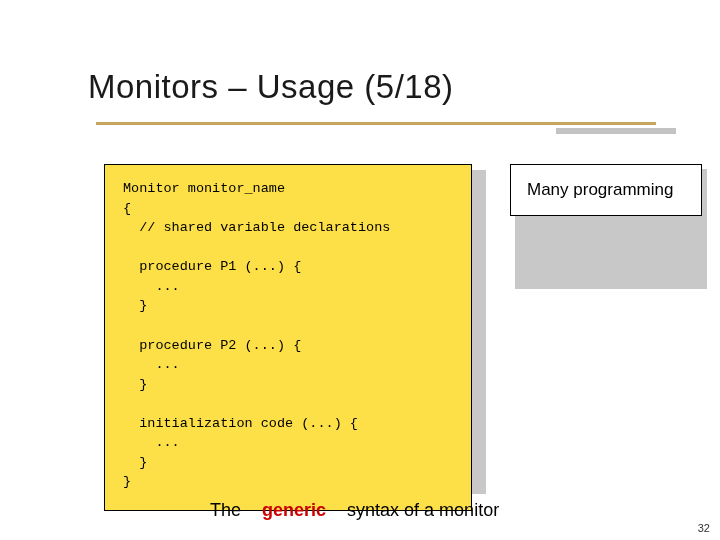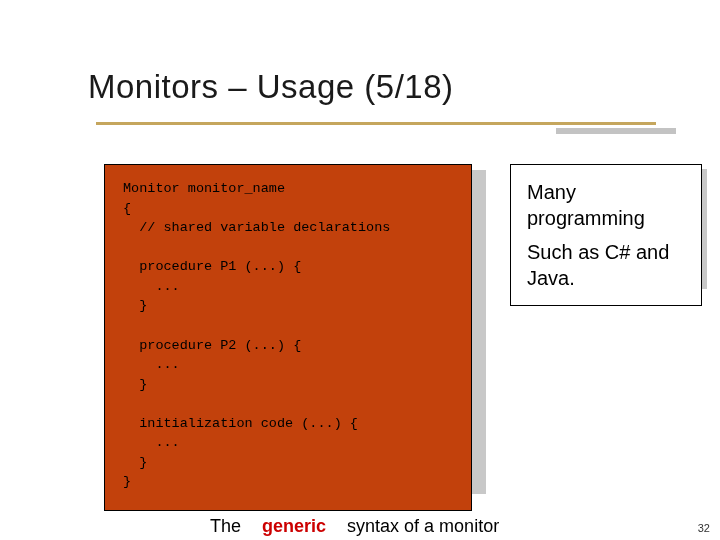--- a/index.html
+++ b/index.html
@@ -6,28 +6,28 @@
   html, body { width: 720px; height: 540px; background: #fff; font-family: Arial, sans-serif; overflow: hidden; }
   .slide { position: relative; width: 720px; height: 540px; padding: 36px 48px 20px 56px; }
   .title { font-size: 33px; color: #1a1a1a; letter-spacing: 0.5px; }
   .underline { position: relative; height: 12px; margin-top: 4px; }
   .ul1 { position: absolute; left: 0; top: 0; width: 560px; height: 3px; background: #c5a65d; }
   .ul2 { position: absolute; left: 460px; top: 6px; width: 120px; height: 6px; background: #c3c3c3; }
   .content { position: relative; margin-top: 22px; }
 
   .codebox-wrap { position: absolute; left: 0; top: 0; }
   .codebox-shadow { position: absolute; left: 6px; top: 6px; width: 376px; height: 324px; background: #c8c8c8; }
-  .codebox { position: relative; width: 368px; background: #c2410c; border: 1.5px solid #000; padding: 6px 10px 10px 10px; }
+  .codebox { position: relative; width: 368px; background: #fde047; border: 1.5px solid #000; padding: 6px 10px 10px 10px; }
   .codebox pre { font-family: "Courier New", monospace; font-size: 13.5px; line-height: 1.45; white-space: pre; color: #000; }
 
   .infobox-wrap { position: absolute; left: 406px; top: 0; }
   .infobox-shadow { position: absolute; left: 5px; top: 5px; width: 192px; height: 120px; background: #c8c8c8; }
-  .infobox { position: relative; width: 192px; background: #fff; border: 1.5px solid #000; padding: 6px 8px; font-size: 20px; line-height: 1.3; color: #000; }
+  .infobox { position: relative; width: 192px; background: #fff; border: 1.5px solid #000; padding: 6px 8px; font-size: 17px; line-height: 1.3; color: #000; }
 
-  .caption { position: absolute; left: 106px; top: 360px; font-size: 18px; color: #000; }
+  .caption { position: absolute; left: 106px; top: 344px; font-size: 18px; color: #000; }
   .caption .red { color: #cc0000; font-weight: bold; }
 
   .pagenum { position: absolute; right: 26px; bottom: 22px; font-size: 11px; color: #333; }
 </style>
 </head>
 <body>
 
 <div class="slide">
   <div class="title">Monitors – Usage (5/18)</div>
   <div class="underline">
@@ -56,21 +56,20 @@
     ...
   }
 }</pre>
       </div>
     </div>
 
     <div class="infobox-wrap">
       <div class="infobox-shadow"></div>
       <div class="infobox">
         <div>Many programming</div>
-        <div>Such as C# and Java.</div>
       </div>
     </div>
 
     <div class="caption">
       <span>The </span><span class="red">generic</span><span> syntax of a monitor</span>
     </div>
 
   </div>
 
   <div class="pagenum">32</div>

